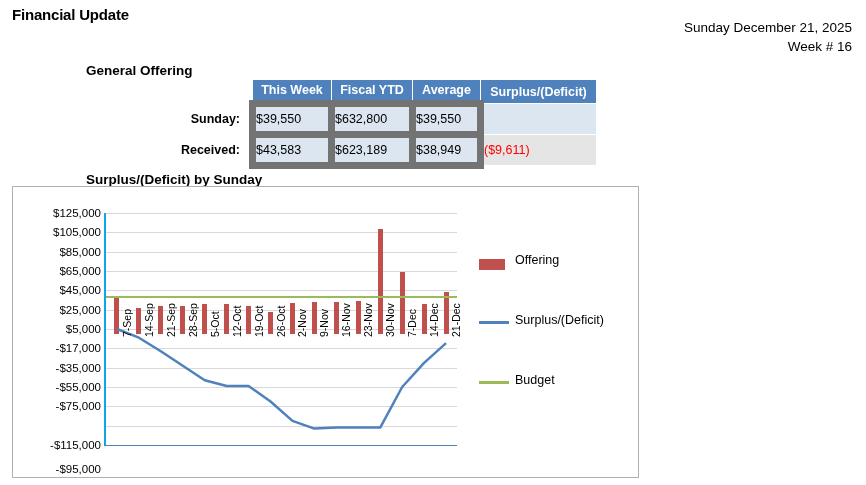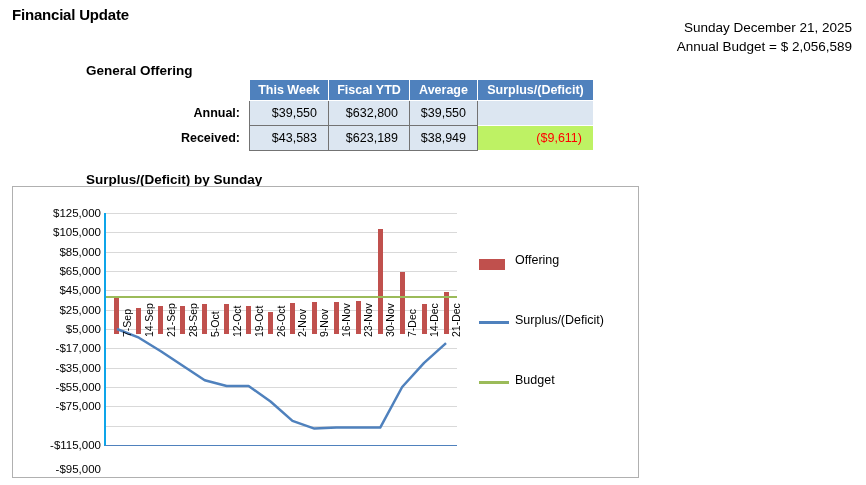--- a/index.html
+++ b/index.html
@@ -77,34 +77,33 @@
     height: 20px;
     border: 1px solid #ffffff;
     font-size: 12.5px;
   }
   .offering-table th.blankhead {
     background: #ffffff;
     border: none;
   }
   .offering-table td.val {
     background: #dce6f1;
-    text-align: right;
     padding-right: 11px;
     height: 24px;
-    border: 1px solid #737373;
+    border: 7px solid #737373;
   }
   .offering-table td.empty {
     background: #dce6f1;
     border: 1px solid #ffffff;
   }
   .offering-table td.deficit {
     color: #ff0000;
-    text-align: right;
+    text-align: left;
     padding-right: 11px;
-    background: #bef264;
+    background: #e5e5e5;
     border: 1px solid #ffffff;
   }
   .w-thisweek { width: 78px; }
   .w-ytd      { width: 80px; }
   .w-avg      { width: 67px; }
   .w-surplus  { width: 115px; }
 
   
   #chart-title {
     left: 86px;
@@ -198,38 +197,38 @@
 </style>
 </head>
 <body>
 
 <div id="page">
 
   <div class="page-title">Financial Update</div>
 
   <div class="header-right">
     <div>Sunday December 21, 2025</div>
-    <div>Annual Budget = $ 2,056,589</div>
+    <div>Week # 16</div>
   </div>
 
   <div class="section-label" id="general-offering-label">General Offering</div>
 
   <table class="offering-table">
     <thead>
       <tr>
         <th class="blankhead"></th>
         <th class="colhead w-thisweek">This Week</th>
         <th class="colhead w-ytd">Fiscal YTD</th>
         <th class="colhead w-avg">Average</th>
         <th class="colhead w-surplus">Surplus/(Deficit)</th>
       </tr>
     </thead>
     <tbody>
       <tr>
-        <td class="rowlabel">Annual:</td>
+        <td class="rowlabel">Sunday:</td>
         <td class="val">$39,550</td>
         <td class="val">$632,800</td>
         <td class="val">$39,550</td>
         <td class="empty"></td>
       </tr>
       <tr>
         <td class="rowlabel">Received:</td>
         <td class="val">$43,583</td>
         <td class="val">$623,189</td>
         <td class="val">$38,949</td>

